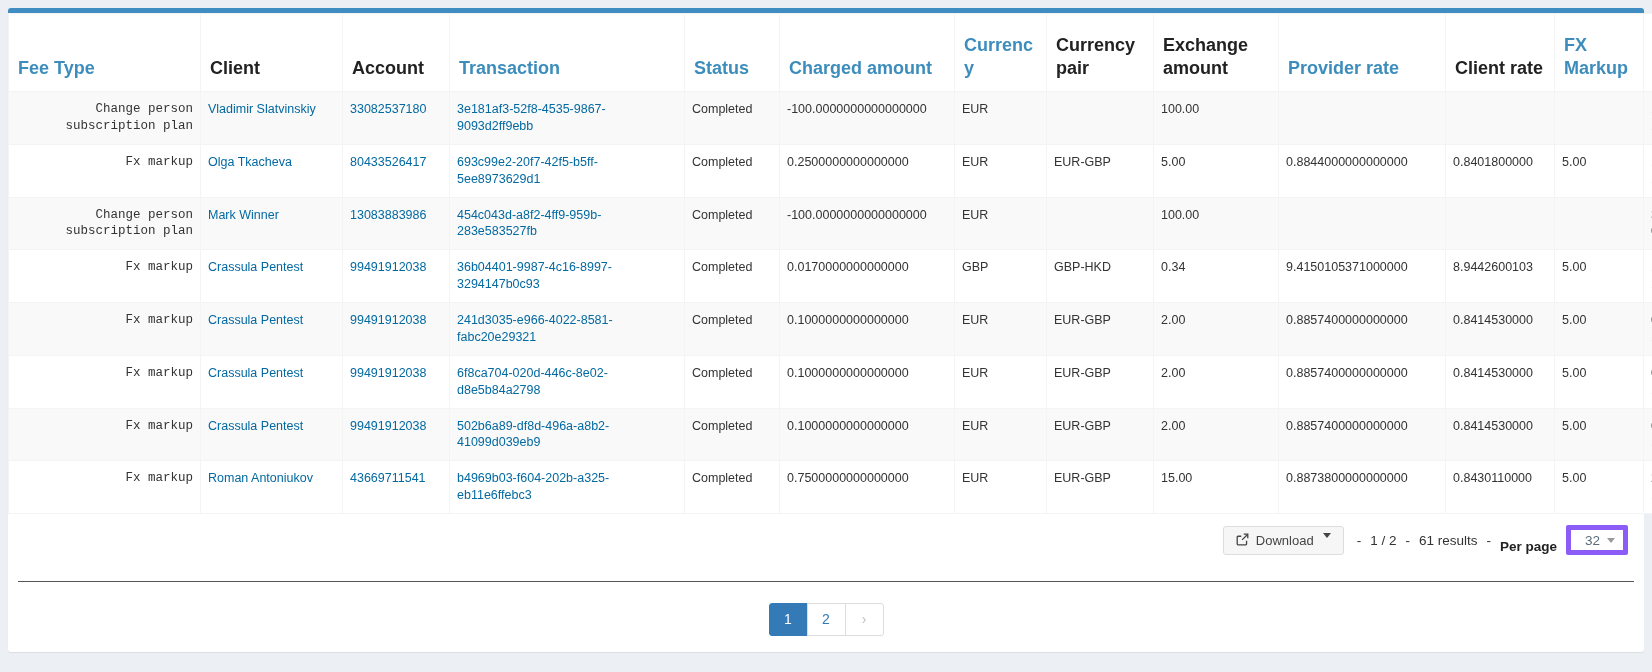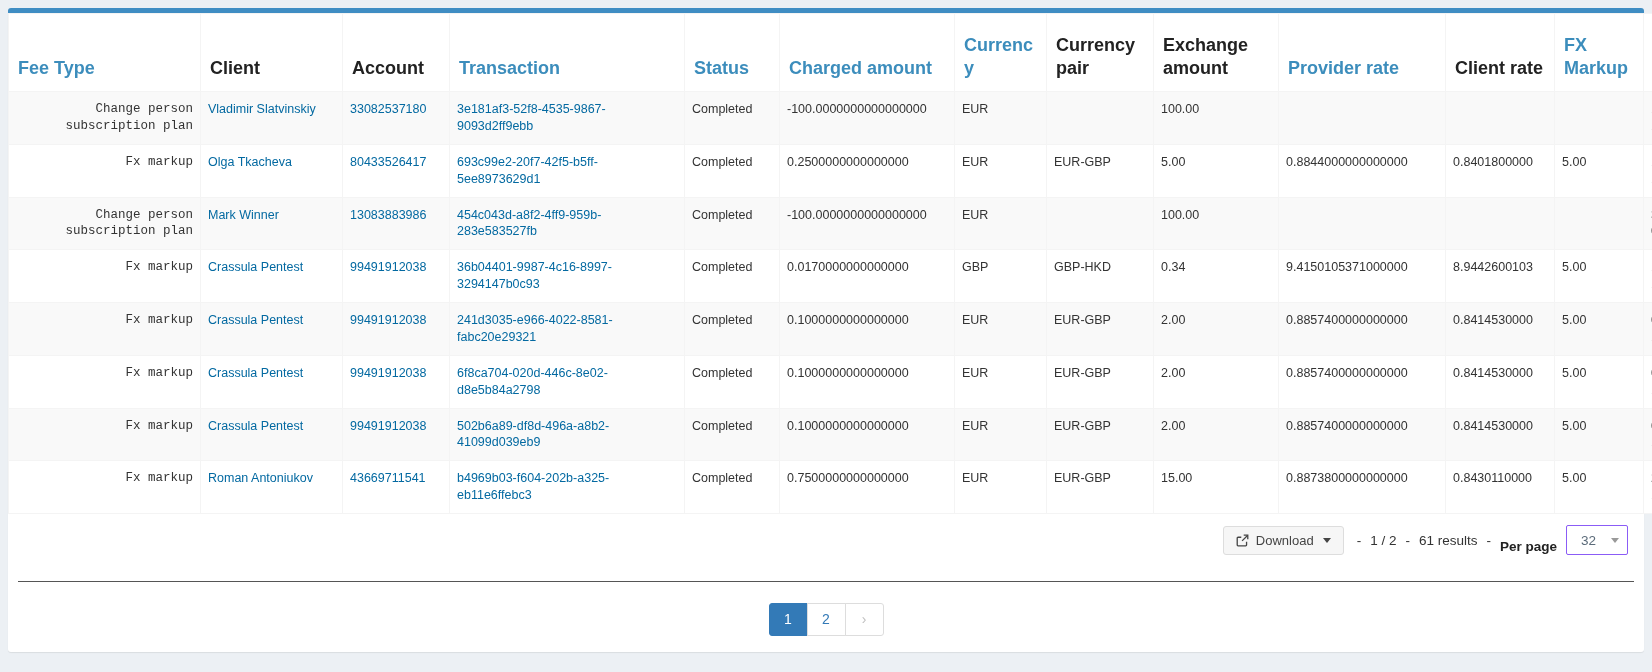--- a/index.html
+++ b/index.html
@@ -55,21 +55,20 @@
     display:flex;
     justify-content:flex-end;
     align-items:center;
     gap:9px;
     margin:11px 16px 0 0;
     font-size:13.5px;
     color:#333;
   }
   .btn-download{
     display:inline-flex;
-    align-items:center;
     gap:7px;
     background:#f6f6f6;
     border:1px solid #ddd;
     border-radius:3px;
     padding:6px 12px;
     font-size:13px;
     color:#444;
     font-family:inherit;
     cursor:pointer;
     margin-right:4px;
@@ -80,21 +79,21 @@
     border-right:4px solid transparent;
     border-top:5px solid #444;
     margin-left:2px;
   }
   .pp-label{font-weight:bold;color:#222;margin-top:12px;}
   .pp-select{
     display:inline-flex;
     align-items:center;
     justify-content:space-between;
     width:62px;height:30px;
-    border:1px solid #8b5cf6;
+    border:5px solid #8b5cf6;
     border-radius:2px;
     background:#fff;
     padding:0 8px 0 14px;
     box-sizing:border-box;
     color:#5b6b7a;
     font-size:13.5px;
     cursor:pointer;
   }
   .pp-select .scaret{
     width:0;height:0;

